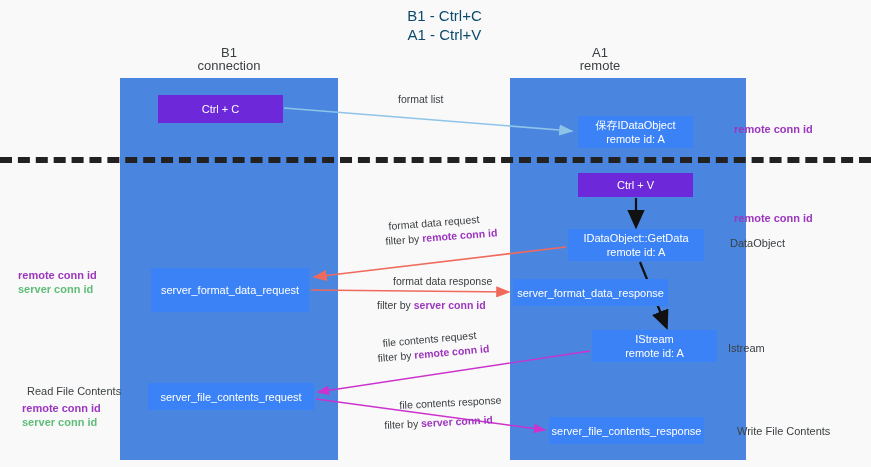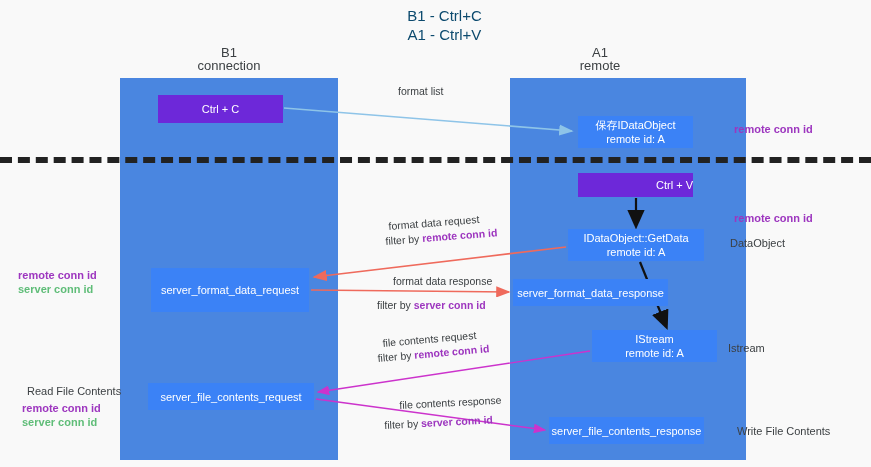--- a/index.html
+++ b/index.html
@@ -42,21 +42,21 @@
   }
   .box.green{background:#6d28d9;}
   .box.orange{background:#3b82f6;}
   .box .l2{font-size:11px;line-height:14px;}
 
   
   #box-ctrlc{left:158px;top:95px;width:125px;height:28px;}
   #box-save-ido{left:578px;top:116px;width:115px;height:32px;}
 
   
-  #box-ctrlv{left:578px;top:173px;width:115px;height:24px;align-items:flex-end;}
+  #box-ctrlv{left:578px;top:173px;width:115px;height:24px;}
   #box-getdata{left:568px;top:229px;width:136px;height:32px;align-items:center;}
 
   
   #box-sfdreq{left:151px;top:268px;width:158px;height:44px;}
   #box-sfdresp{left:513px;top:279px;width:155px;height:27px;}
 
   
   #box-istream{left:592px;top:330px;width:125px;height:32px;}
 
   
@@ -76,21 +76,21 @@
 
   
   #lbl-left-conn{left:18px;top:268px;font-size:11px;line-height:14px;text-align:left;}
   #lbl-read-file{left:27px;top:384px;font-size:11px;line-height:14px;color:#3c4043;}
   #lbl-left-conn2{left:22px;top:401px;font-size:11px;line-height:14px;text-align:left;}
 
   
   .edge-label{font-size:10.5px;line-height:14px;color:#3c4043;white-space:nowrap;}
   .edge-label .hl{font-weight:bold;}
 
-  #el-format-list{left:398px;top:84px;}
+  #el-format-list{left:398px;top:92px;}
 
   #el-fdr1{left:388px;top:219px;transform:rotate(-4.5deg);transform-origin:left top;}
   #el-fdr2{left:385px;top:234px;transform:rotate(-4.5deg);transform-origin:left top;}
 
   #el-fdresp1{left:393px;top:274px;}
   #el-fdresp2{left:377px;top:298px;}
 
   #el-fcr1{left:382px;top:336px;transform:rotate(-5deg);transform-origin:left top;}
   #el-fcr2{left:377px;top:351px;transform:rotate(-5deg);transform-origin:left top;}
 

